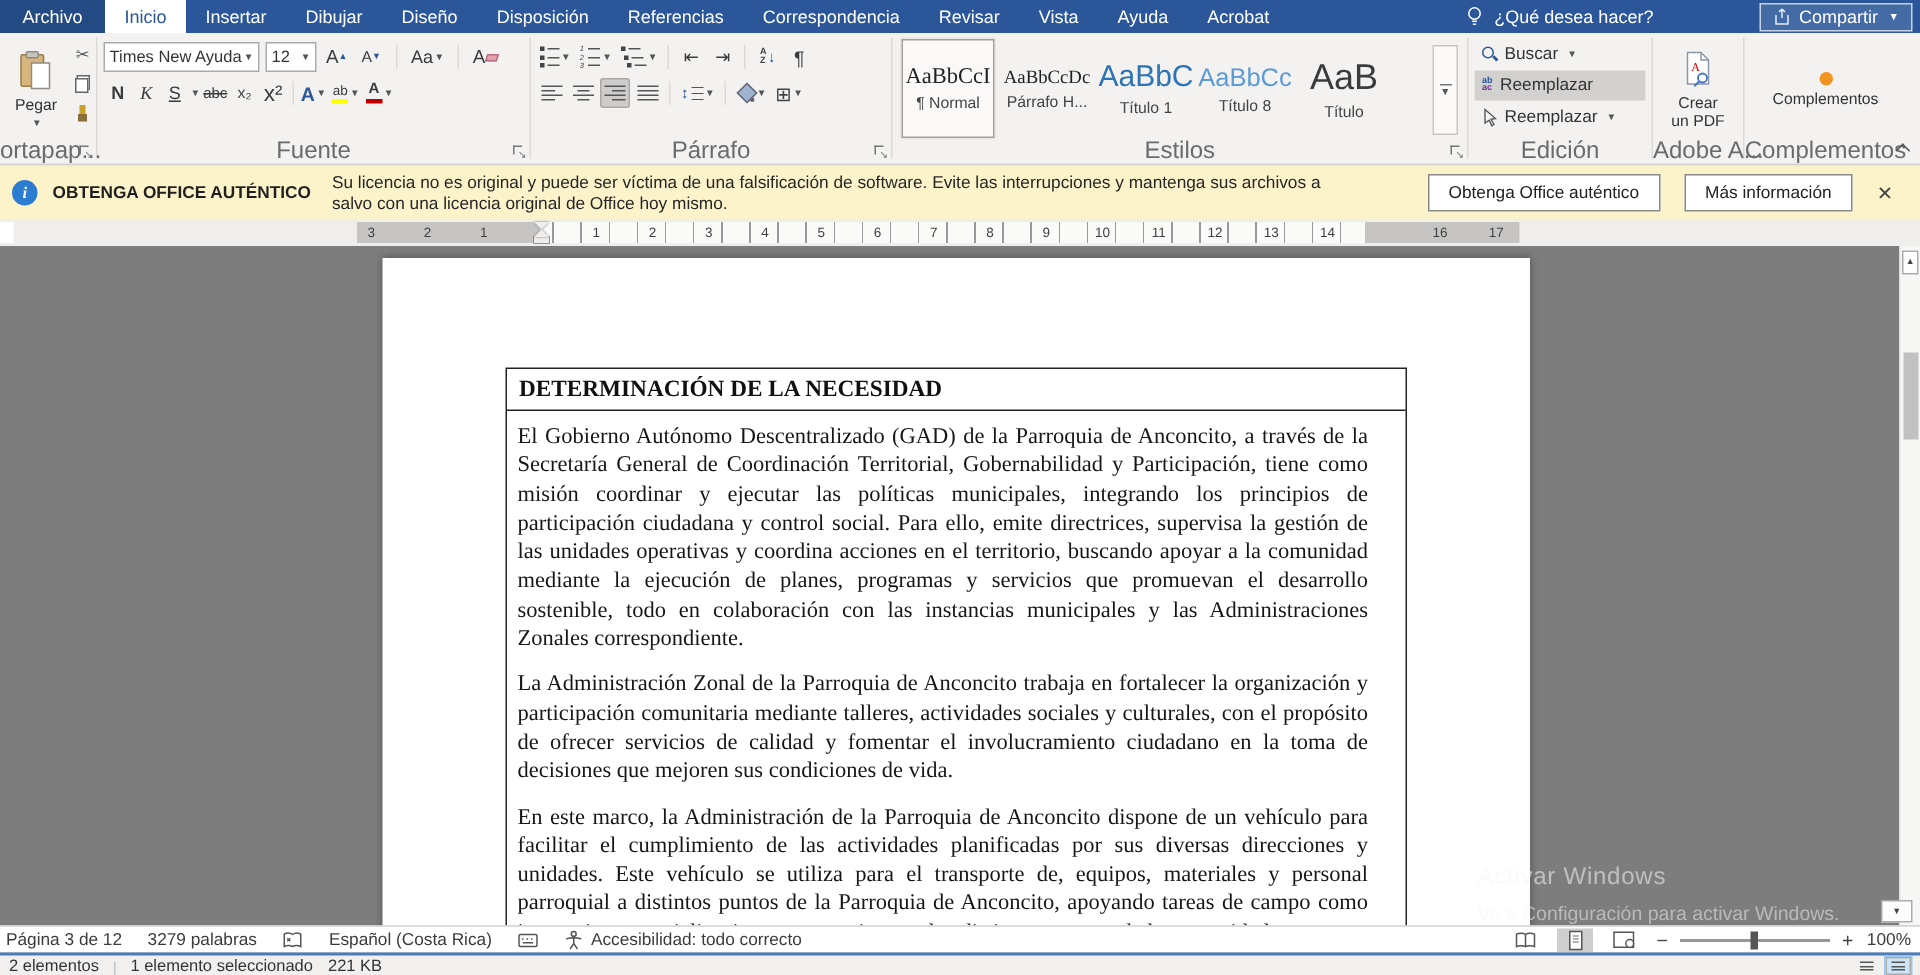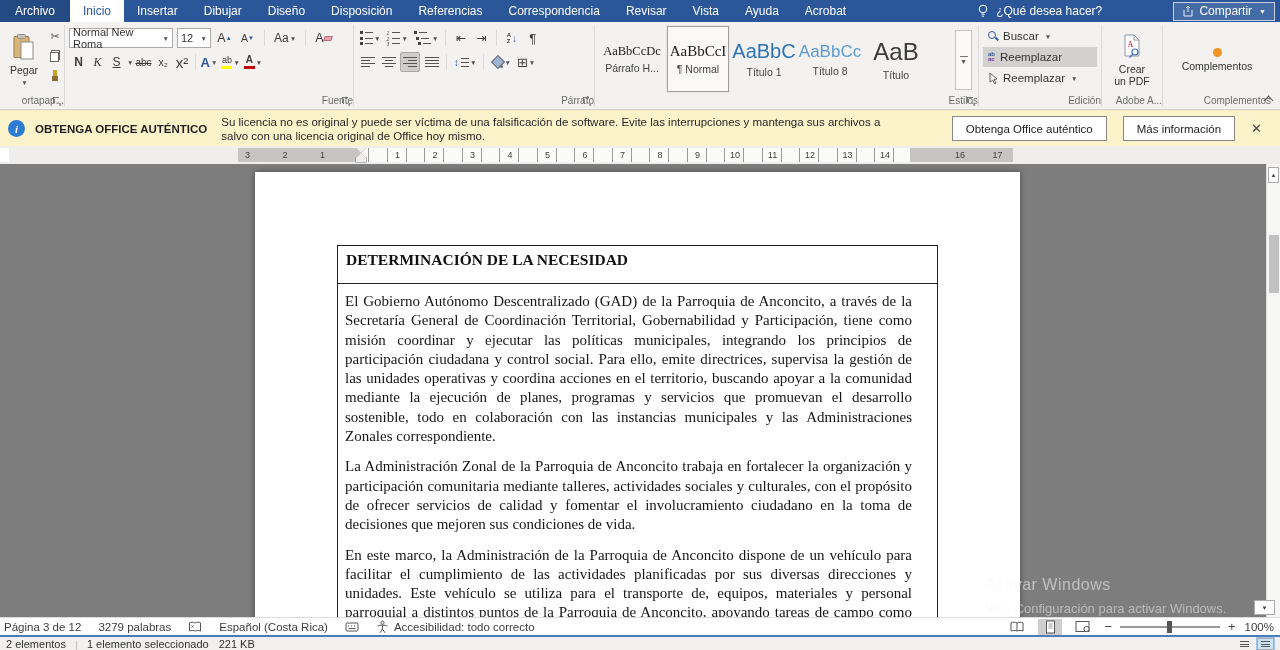--- a/index.html
+++ b/index.html
@@ -13,21 +13,21 @@
   .tab.file{background:rgba(0,0,0,.14);padding:0 15px}
   .tab.active{background:#fff;color:#2b579a}
   .tellme{display:flex;align-items:center;gap:7px;margin-left:118px;white-space:nowrap}
   .share-btn{margin-left:auto;margin-right:5px;align-self:center;height:19px;display:flex;align-items:center;gap:5px;padding:0 8px;border:1px solid rgba(255,255,255,.7);background:rgba(255,255,255,.12);font-size:12px;cursor:pointer;white-space:nowrap}
   .wcar{font-size:7px;margin-left:2px}
 
   
   .ribbon{position:absolute;top:22px;left:0;right:0;height:88px;background:#f3f2f1;border-bottom:1px solid #d5d3d1;display:flex;overflow:hidden}
   .group{position:relative;display:flex;flex-direction:column}
   .gbody{flex:1;padding:4px 4px 0}
-  .glabel{height:15px;font-size:10px;color:#6b6b6b;text-align:right;line-height:13px;position:relative;white-space:nowrap}
+  .glabel{height:15px;font-size:16px;color:#6b6b6b;text-align:center;line-height:13px;position:relative;white-space:nowrap}
   .gsep{width:1px;background:#dcdad8;margin:3px 0}
   .dlg{position:absolute;right:3px;bottom:4px;width:8px;height:8px}
   .dlg::before{content:'';position:absolute;left:0;top:0;width:5px;height:5px;border-left:1px solid #777;border-top:1px solid #777}
   .dlg::after{content:'↘';position:absolute;right:-1px;bottom:-2px;font-size:7px;color:#777;line-height:1}
   .bigbtn{display:flex;flex-direction:column;align-items:center;justify-content:center;gap:3px;height:68px;padding:0 6px;border-radius:2px;cursor:pointer;font-size:10.5px;color:#333;text-align:center}
   .car{font-size:6.5px;color:#555;margin-left:1px}
   .rb{height:20px;min-width:19px;padding:0 2px;display:inline-flex;align-items:center;justify-content:center;font-size:12px;color:#3b3b3b;border-radius:2px;cursor:pointer}
   .rb.hl{background:#cfcdcb;border:1px solid #aba9a7}
   .vsep{width:1px;height:16px;background:#dcdad8;margin:0 3px;align-self:center}
   .row{display:flex;align-items:center;height:24px}
@@ -109,21 +109,21 @@
   .rnum.gray{background:#c7c5c3}.rnum.white{background:#fafaf9}
   .indhour{position:absolute;left:117px;top:0;width:11px;display:flex;flex-direction:column;align-items:center}
   .t-down{width:0;height:0;border-left:5px solid transparent;border-right:5px solid transparent;border-top:5px solid #efeeed;filter:drop-shadow(0 0 .6px #777)}
   .t-up{width:0;height:0;border-left:5px solid transparent;border-right:5px solid transparent;border-bottom:5px solid #efeeed;filter:drop-shadow(0 0 .6px #777)}
   .isq{width:10px;height:3.5px;background:#efeeed;box-shadow:0 0 0 .6px #888}
   .indright{position:absolute;left:622px;top:7px}
   
   .docarea{position:absolute;top:164px;left:0;right:0;bottom:33px;background:#7d7d7d;overflow:hidden}
   .page{position:absolute;left:255px;top:8px;width:765px;height:480px;background:#fff;box-shadow:0 0 6px rgba(0,0,0,.4)}
   .dtable{position:absolute;left:82px;top:73px;width:601px;border:1px solid #222}
-  .dtitle{border-bottom:1px solid #222;padding:5px 8px 14px;font-family:"Liberation Serif",serif;font-weight:bold;font-size:15.5px;color:#111}
+  .dtitle{border-bottom:1px solid #222;padding:5px 8px 4px;font-family:"Liberation Serif",serif;font-weight:bold;font-size:15.5px;color:#111}
   .dbody{padding:8px 25px 20px 7px}
   .dbody p{margin:0 0 11px;font-family:"Liberation Serif",serif;font-size:15px;line-height:19.3px;color:#161616;text-align:justify}
   .wm1{position:absolute;left:985px;top:412px;font-size:16px;color:rgba(246,246,246,.55);letter-spacing:.5px}
   .wm2{position:absolute;left:985px;top:437px;font-size:13px;color:rgba(246,246,246,.5)}
   .vscroll{position:absolute;right:0;top:0;bottom:0;width:14px;background:#f7f7f6;border-left:1px solid #e0e0df}
   .varrow{position:absolute;top:3px;left:1px;width:11px;height:16px;background:#fdfdfd;border:1px solid #ababab;color:#444;font-size:6px;display:flex;align-items:center;justify-content:center;cursor:pointer}
   .vthumb{position:absolute;top:71px;left:2px;width:10px;height:58px;background:#c1c1c1;cursor:grab}
   .pagebtn{position:absolute;right:5px;bottom:2px;width:21px;height:15px;background:#fdfdfd;border:1px solid #ababab;font-size:6px;color:#444;display:flex;align-items:center;justify-content:center;cursor:pointer}
   
   .statusbar{position:absolute;left:0;right:0;top:617px;height:18px;background:#fff;border-top:1px solid #dcdcdc;display:flex;align-items:center;font-size:11.5px;color:#3c3c3c;padding:0 4px}
@@ -209,21 +209,21 @@
         </div>
       </div>
       <div class="glabel"><span>ortapap...</span><span class="dlg"></span></div>
     </div>
     <div class="gsep"></div>
 
     <div class="group" style="width:288px">
       <div class="gbody">
         <div class="row" style="gap:4px">
           <div class="sel" style="width:104px">
-              <span style="flex:1">Normal New Roma</span>
+              <span style="flex:1">Times New Ayuda</span>
               <span class="car">▼</span>
             </div>
           <div class="sel" style="width:34px">
               <span style="flex:1">12</span>
               <span class="car">▼</span>
             </div>
           <span class="rb">
               <span class="fbtn">A</span>
               <span class="supcar">▲</span>
             </span>
@@ -414,27 +414,27 @@
             </span>
         </div>
       </div>
       <div class="glabel"><span>Párrafo</span><span class="dlg"></span></div>
     </div>
     <div class="gsep"></div>
 
     <div class="group g-styles" style="width:383px">
       <div class="gbody">
         <div id="stylechips" style="display:flex;gap:4px;flex:1">
+            <div class="chip selected">
+              <div class="sample normal">AaBbCcI</div>
+              <div class="lab">¶ Normal</div>
+            </div>
             <div class="chip">
               <div class="sample normal2">AaBbCcDc</div>
               <div class="lab">Párrafo H...</div>
-            </div>
-            <div class="chip selected">
-              <div class="sample normal">AaBbCcI</div>
-              <div class="lab">¶ Normal</div>
             </div>
             <div class="chip">
               <div class="sample h1">AaBbC</div>
               <div class="lab">Título 1</div>
             </div>
             <div class="chip">
               <div class="sample h2">AaBbCc</div>
               <div class="lab">Título 8</div>
             </div>
             <div class="chip">

